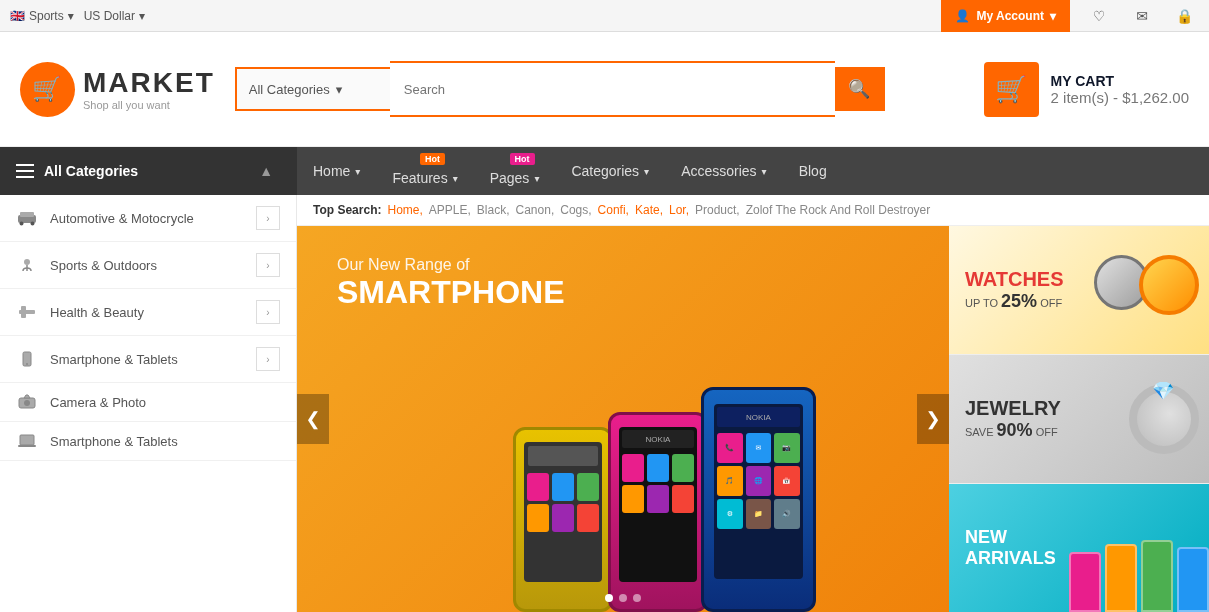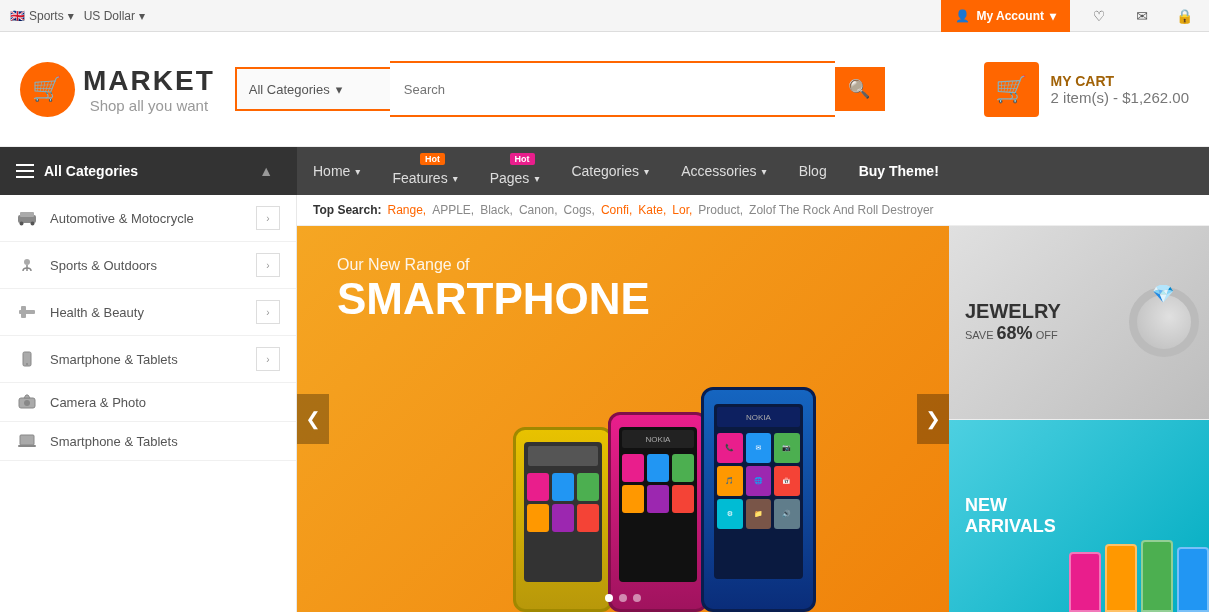--- a/index.html
+++ b/index.html
@@ -45,21 +45,21 @@
     .logo { display: flex; align-items: center; gap: 8px; text-decoration: none; min-width: 180px; }
     .logo-icon {
       width: 55px; height: 55px;
       background: #f60;
       border-radius: 50%;
       display: flex; align-items: center; justify-content: center;
       color: white; font-size: 24px;
     }
     .logo-text { display: flex; flex-direction: column; }
     .logo-name { font-size: 28px; font-weight: 900; color: #333; letter-spacing: 2px; }
-    .logo-sub { font-size: 15px; color: #999; text-align: center; }
+    .logo-sub { font-size: 11px; color: #999; }
     .search-section { flex: 1; display: flex; align-items: center; max-width: 650px; }
     .search-category {
       height: 44px;
       border: 2px solid #f60;
       border-right: none;
       background: #fafafa;
       padding: 0 12px;
       font-size: 13px;
       color: #555;
       display: flex; align-items: center; gap: 6px;
@@ -90,21 +90,21 @@
       margin-left: auto;
     }
     .cart-icon-box {
       width: 55px; height: 55px;
       background: #f60;
       border-radius: 4px;
       display: flex; align-items: center; justify-content: center;
       color: white; font-size: 26px;
     }
     .cart-info { display: flex; flex-direction: column; }
-    .cart-title { font-size: 14px; font-weight: bold; color: #a16207; }
+    .cart-title { font-size: 14px; font-weight: bold; color: #0f172a; }
     .cart-details { font-size: 15px; color: #777; }
 
     
     .nav-bar {
       background: #444;
       height: 48px;
       display: flex;
       align-items: stretch;
     }
     .all-categories-btn {
@@ -214,21 +214,21 @@
       overflow: hidden;
       display: flex; align-items: center; justify-content: center;
     }
     .hero-text {
       position: absolute;
       top: 30px; left: 40px;
       color: white;
       z-index: 2;
     }
     .hero-small { font-size: 16px; font-weight: normal; opacity: 0.9; }
-    .hero-big { font-size: 44px; font-weight: 900; text-transform: uppercase; }
+    .hero-big { font-size: 32px; font-weight: 900; text-transform: uppercase; }
     .prev-btn, .next-btn {
       position: absolute;
       top: 50%; transform: translateY(-50%);
       width: 32px; height: 50px;
       background: rgba(0,0,0,0.3);
       color: white;
       display: flex; align-items: center; justify-content: center;
       cursor: pointer;
       z-index: 10;
       font-size: 18px;
@@ -369,23 +369,20 @@
       <span>Categories</span>
       <span class="arrow-down">▾</span>
     </a>
     <a class="nav-item">
       <span>Accessories</span>
       <span class="arrow-down">▾</span>
     </a>
     <a class="nav-item">
       <span>Blog</span>
     </a>
-    <a class="nav-item buy-theme-btn">
-      <span>Buy Theme!</span>
-    </a>
   </div>
 </div>
 
 <div class="content-area">
 
   <div class="sidebar">
     <div class="sidebar-item">
       <span class="si-icon">
         <svg width="20" height="16" viewBox="0 0 20 16" fill="none">
             <rect x="1" y="5" width="18" height="8" rx="2" fill="#888"></rect>
@@ -446,21 +443,21 @@
           </svg>
       </span>
       <span class="si-label">Smartphone &amp; Tablets</span>
     </div>
   </div>
 
   <div class="main-content">
 
     <div class="top-search-bar">
       <span class="top-search-label">Top Search:</span>
-      <span class="top-search-tag highlight">Range,</span>
+      <span class="top-search-tag highlight">Home,</span>
       <span class="top-search-tag">APPLE,</span>
       <span class="top-search-tag">Black,</span>
       <span class="top-search-tag">Canon,</span>
       <span class="top-search-tag">Cogs,</span>
       <span class="top-search-tag highlight">Confi,</span>
       <span class="top-search-tag highlight">Kate,</span>
       <span class="top-search-tag highlight">Lor,</span>
       <span class="top-search-tag">Product,</span>
       <span class="top-search-tag">Zolof The Rock And Roll Destroyer</span>
     </div>
@@ -526,25 +523,37 @@
 
         <div class="slider-dots">
           <div class="dot active"></div>
           <div class="dot"></div>
           <div class="dot"></div>
         </div>
       </div>
 
       <div class="side-banners">
 
+        <div class="side-banner side-banner-watches">
+          <div class="side-banner-content">
+            <div class="sb-title">WATCHES</div>
+            <div style="font-size:11px;color:#555;">UP TO <strong style="font-size:18px;color:#333;">25%</strong> OFF</div>
+          </div>
+          <div class="watches-img">
+            <div style="position:relative; width:120px; height:70px;">
+              <div style="position:absolute;right:55px;top:5px;width:55px;height:55px;border-radius:50%;background:linear-gradient(135deg,#e0e0e0,#9e9e9e);border:3px solid #757575;"></div>
+              <div style="position:absolute;right:5px;top:5px;width:60px;height:60px;border-radius:50%;background:linear-gradient(135deg,#ffd54f,#ff8f00);border:4px solid #f57c00;"></div>
+            </div>
+          </div>
+        </div>
 
         <div class="side-banner side-banner-jewelry">
           <div class="side-banner-content">
             <div style="font-size:20px;font-weight:900;color:#333;">JEWELRY</div>
-            <div style="font-size:11px;color:#555;">SAVE <strong style="font-size:18px;color:#333;">68%</strong> OFF</div>
+            <div style="font-size:11px;color:#555;">SAVE <strong style="font-size:18px;color:#333;">90%</strong> OFF</div>
           </div>
           <div style="position:absolute;right:10px;top:50%;transform:translateY(-50%);">
             <div style="width:70px;height:70px;border:8px solid #bbb;border-radius:50%;position:relative;background:radial-gradient(circle at 60% 40%, #e0e0e0, #bbb);">
               <div style="position:absolute;top:-12px;left:50%;transform:translateX(-50%);font-size:18px;">💎</div>
             </div>
           </div>
         </div>
 
         <div class="side-banner side-banner-arrivals">
           <div class="sb-arrivals-content side-banner-content">

